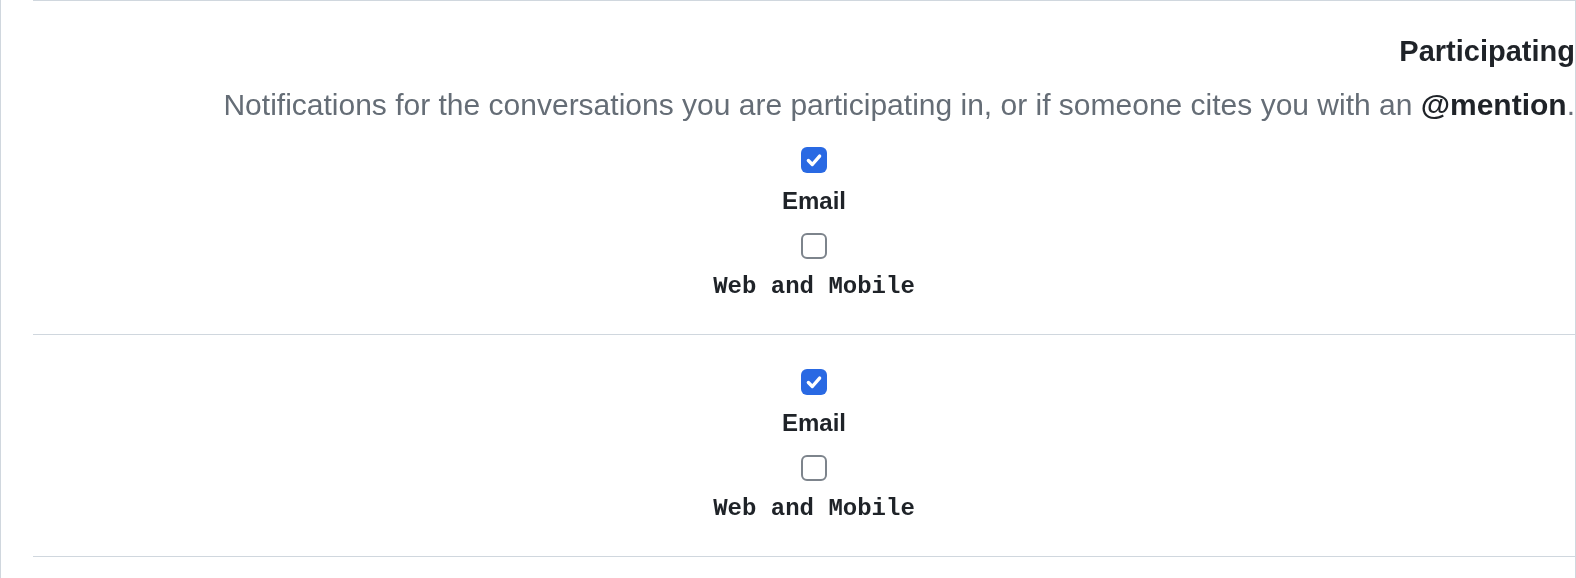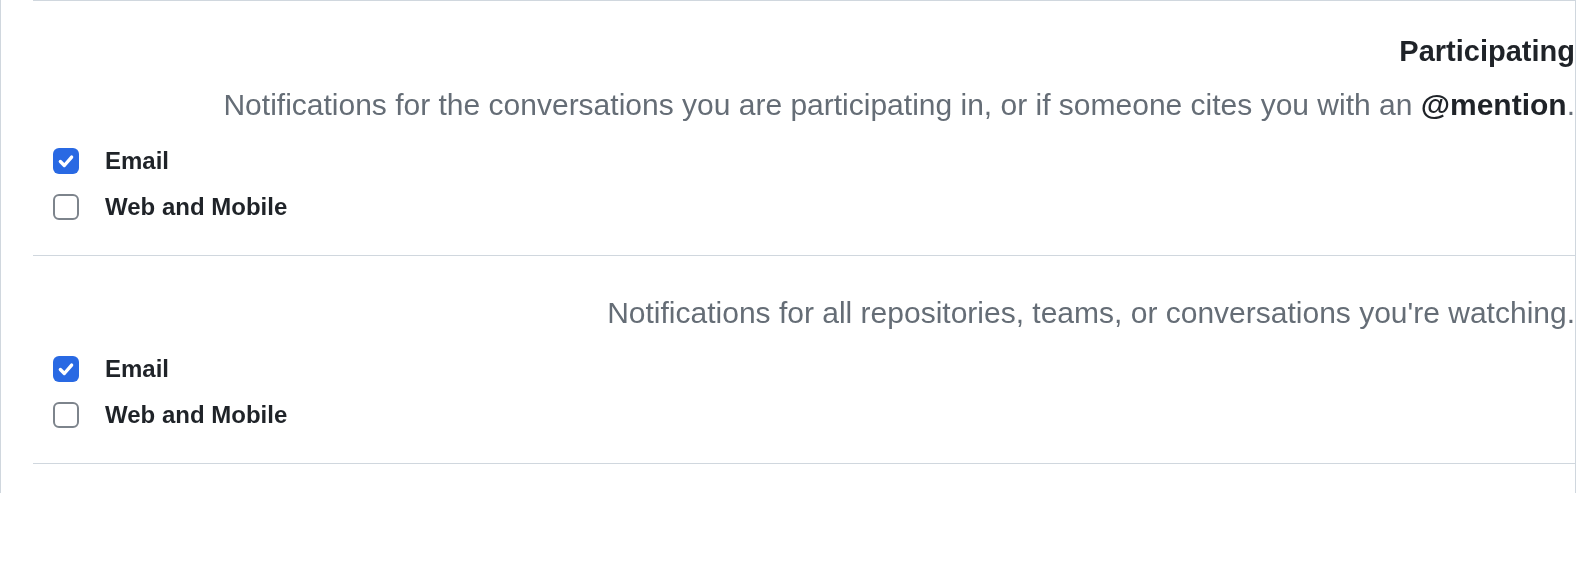--- a/index.html
+++ b/index.html
@@ -40,25 +40,27 @@
       margin-bottom: 20px;
       line-height: 1.5;
     }
     .section-description strong {
       color: #1f2328;
       font-weight: 600;
     }
     .option-row {
       display: flex;
       align-items: center;
-      gap: 26px;
+      gap: 14px;
       margin-bottom: 18px;
+      flex-direction: column;
     }
     .option-row:last-child {
       margin-bottom: 0;
+      font-family: Liberation Mono, monospace;
     }
     .checkbox-wrapper {
       width: 26px;
       height: 26px;
       border-radius: 6px;
       display: flex;
       align-items: center;
       justify-content: center;
       flex-shrink: 0;
       cursor: pointer;
@@ -110,23 +112,20 @@
       <span class="option-label">Email</span>
     </div>
 
     <div class="option-row">
       <div class="checkbox-wrapper unchecked"></div>
       <span class="option-label">Web and Mobile</span>
     </div>
   </div>
 
   <div class="section">
-    <p class="section-description">
-      <span>Notifications for all repositories, teams, or conversations you're watching.</span><strong></strong><span></span>
-    </p>
 
     <div class="option-row">
       <div class="checkbox-wrapper checked">
         <svg viewBox="0 0 16 16">
             <polyline points="3,8.5 6.5,12 13,4.5"></polyline>
           </svg>
       </div>
       <span class="option-label">Email</span>
     </div>
 

